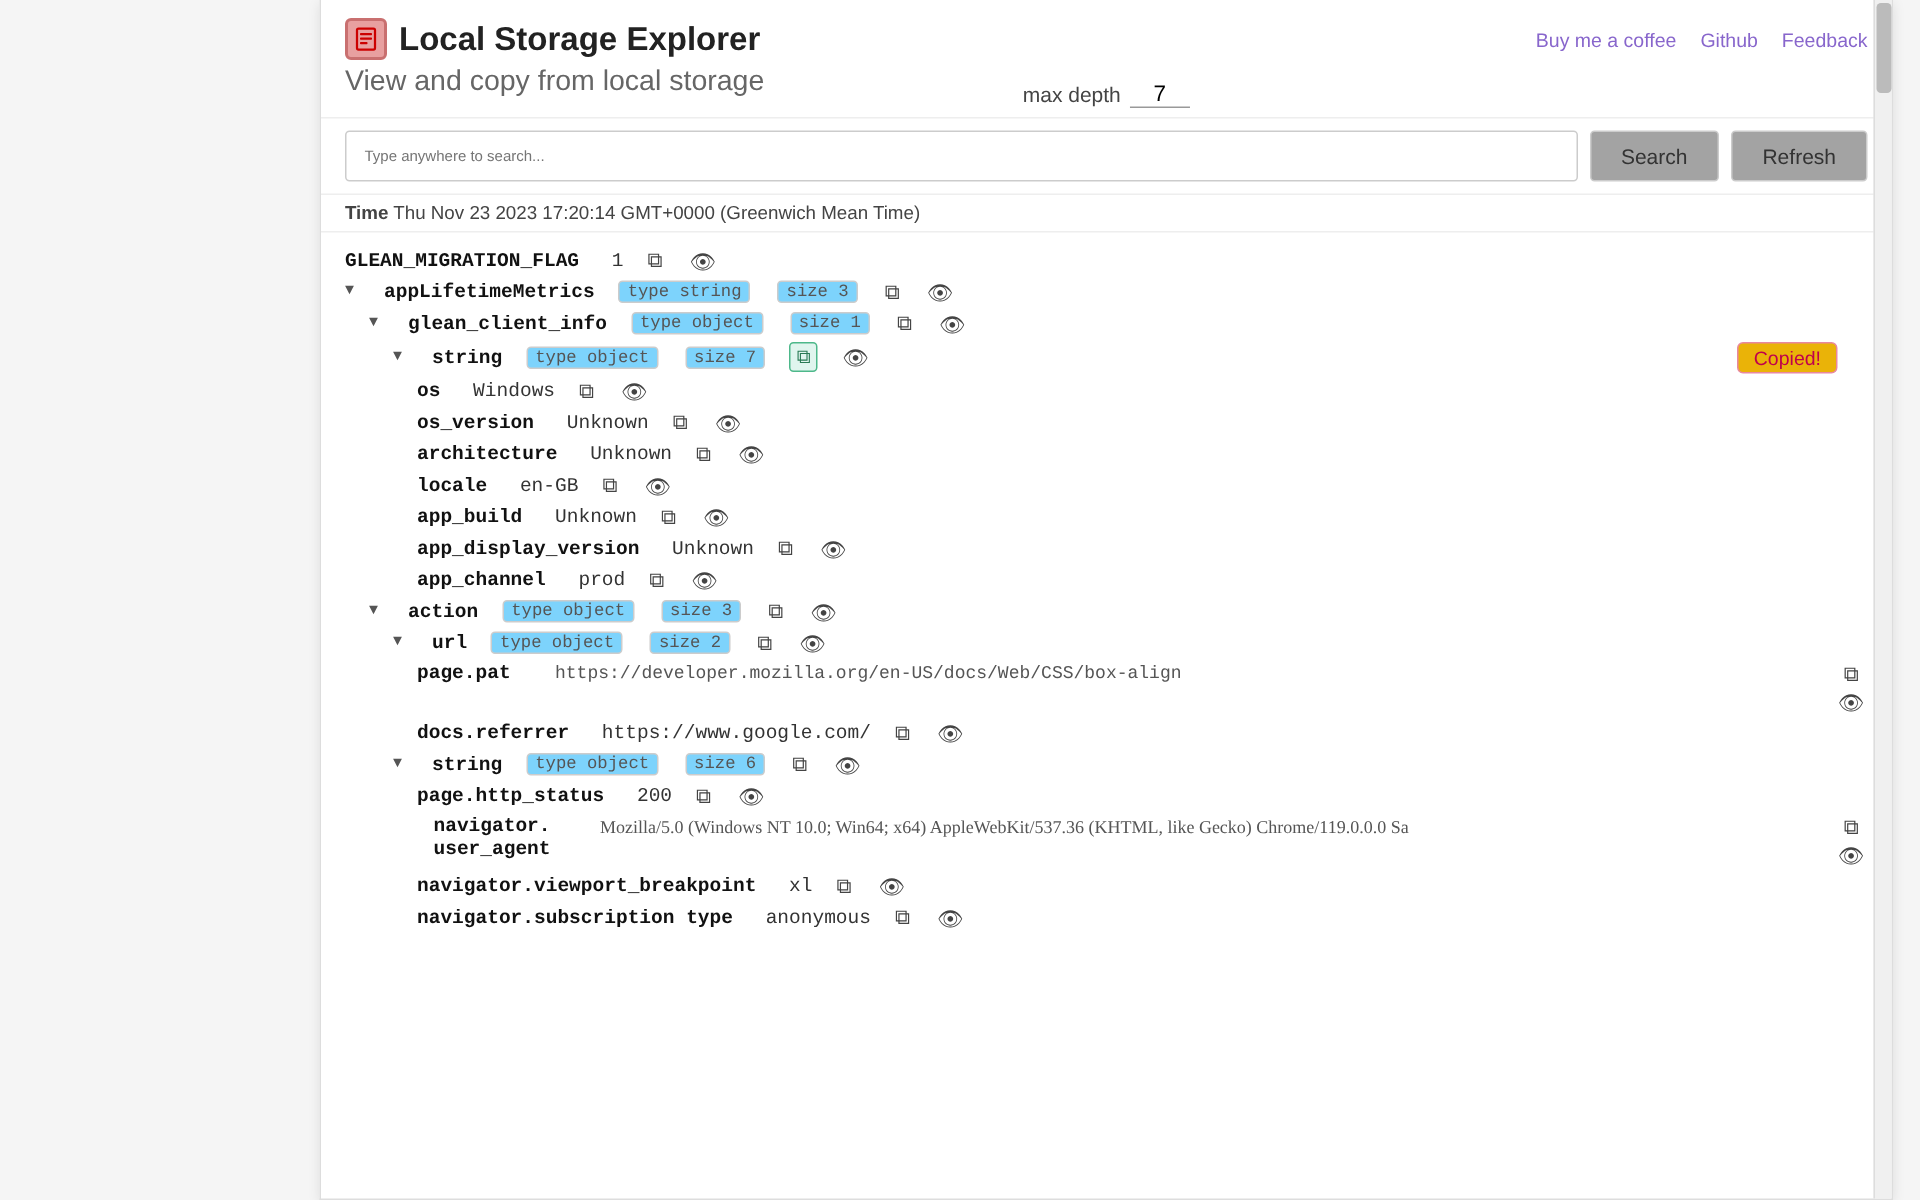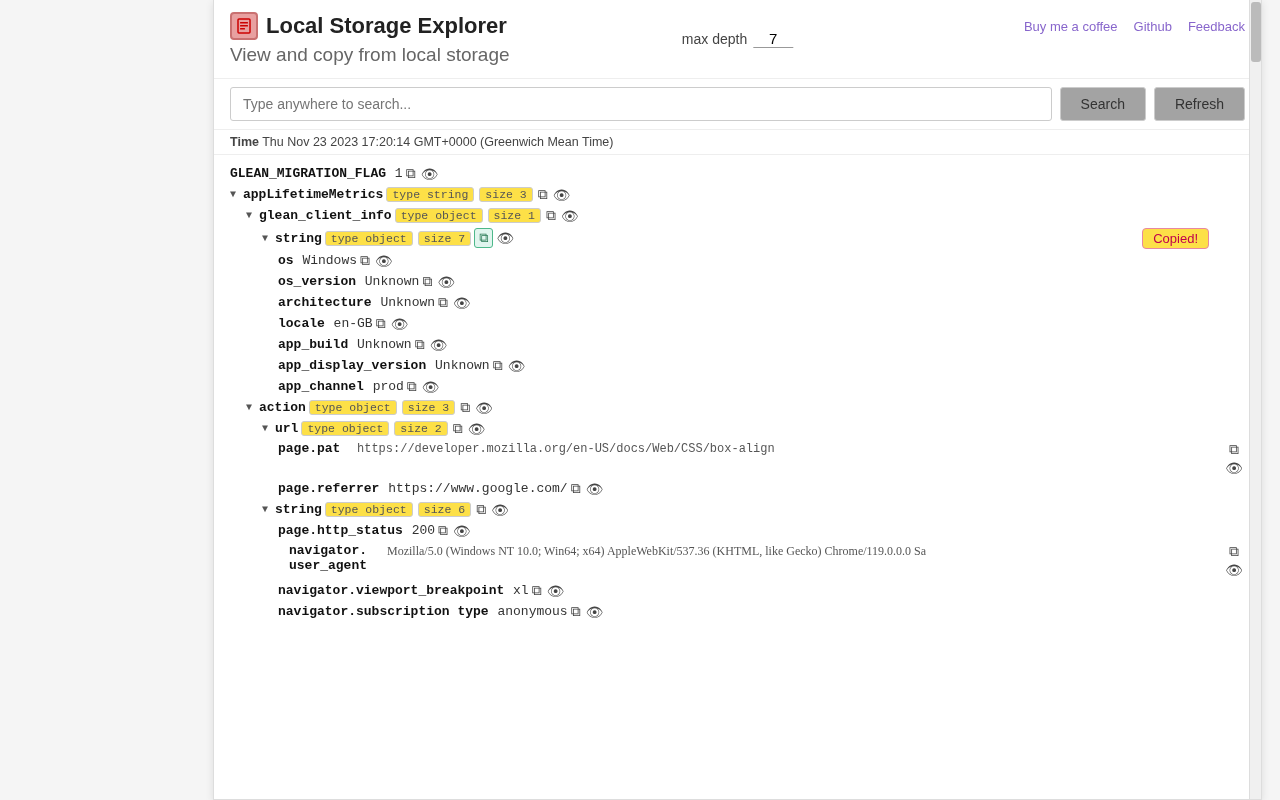--- a/index.html
+++ b/index.html
@@ -83,21 +83,21 @@
     .subtitle {
       font-size: 19px;
       color: #666;
       margin-bottom: 6px;
     }
     .max-depth-row {
       display: flex;
       align-items: center;
       gap: 6px;
       position: absolute;
-      top: 30px;
+      top: 54px;
       left: 50%;
       transform: translateX(-50%);
     }
     .max-depth-label {
       font-size: 14px;
       color: #444;
     }
     .max-depth-input {
       width: 40px;
       border: none;
@@ -111,21 +111,21 @@
       display: flex;
       gap: 8px;
       padding: 8px 16px;
       border-bottom: 1px solid #eee;
     }
     .search-input {
       flex: 1;
       border: 1px solid #ccc;
       border-radius: 3px;
       padding: 8px 12px;
-      font-size: 14px;
+      font-size: 10px;
       color: #999;
       outline: none;
     }
     .btn {
       padding: 8px 20px;
       border: 1px solid #ccc;
       border-radius: 3px;
       font-size: 14px;
       cursor: pointer;
       background: #a3a3a3;
@@ -141,62 +141,62 @@
     .content {
       padding: 8px 16px;
       font-family: 'Courier New', monospace;
       font-size: 13px;
       overflow: hidden;
     }
     .tree-row {
       display: flex;
       align-items: center;
       padding: 2px 0;
-      gap: 1px;
+      gap: 14px;
       position: relative;
     }
     .indent-1 { margin-left: 16px; }
     .indent-2 { margin-left: 32px; }
     .indent-3 { margin-left: 48px; }
     .chevron {
       font-size: 10px;
       color: #555;
       cursor: pointer;
       width: 12px;
       display: inline-block;
     }
     .key-name {
       font-weight: 700;
       color: #111;
     }
     .tag {
       display: inline-block;
-      background: #fde047;
+      background: #7dd3fc;
       border: 1px solid #ccc;
       border-radius: 3px;
       padding: 0 5px;
       font-size: 11.5px;
       color: #555;
       margin: 0 2px;
     }
     .value-text {
       color: #333;
     }
     .icon-btn {
       background: none;
       border: none;
       cursor: pointer;
       font-size: 14px;
       padding: 0 2px;
       color: #444;
     }
     .copied-badge {
       position: absolute;
-      right: 36px;
-      background: #fde047;
+      right: 20px;
+      background: #eab308;
       color: #c0004c;
       border: 1px solid #e888a0;
       border-radius: 4px;
       padding: 2px 10px;
       font-size: 13px;
       font-family: sans-serif;
     }
     .long-value-text {
       font-size: 12px;
       color: #555;
@@ -362,21 +362,21 @@
     <div class="tree-row indent-3" style="align-items:flex-start;">
       <span class="key-name" style="min-width:70px;">page.pat</span>
       <span class="long-value-text" style="margin-left:8px;">https://developer.mozilla.org/en-US/docs/Web/CSS/box-align</span>
       <div class="icon-col" style="margin-left:auto;">
         <button class="icon-btn">⧉</button>
         <button class="icon-btn">👁</button>
       </div>
     </div>
 
     <div class="tree-row indent-3">
-      <span class="key-name">page.referrer</span>
+      <span class="key-name">docs.referrer</span>
       <span class="value-text">&nbsp;https://www.google.com/</span>
       <button class="icon-btn">⧉</button>
       <button class="icon-btn">👁</button>
     </div>
 
     <div class="tree-row indent-2">
       <span class="chevron">▼</span>
       <span class="key-name">string</span>
       <span class="tag">type object</span>
       <span class="tag">size 6</span>

